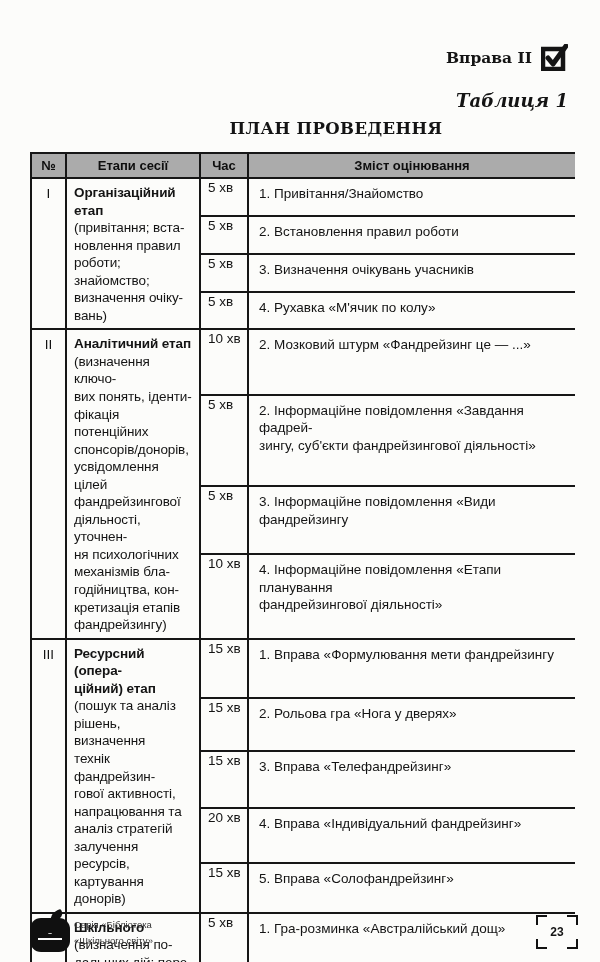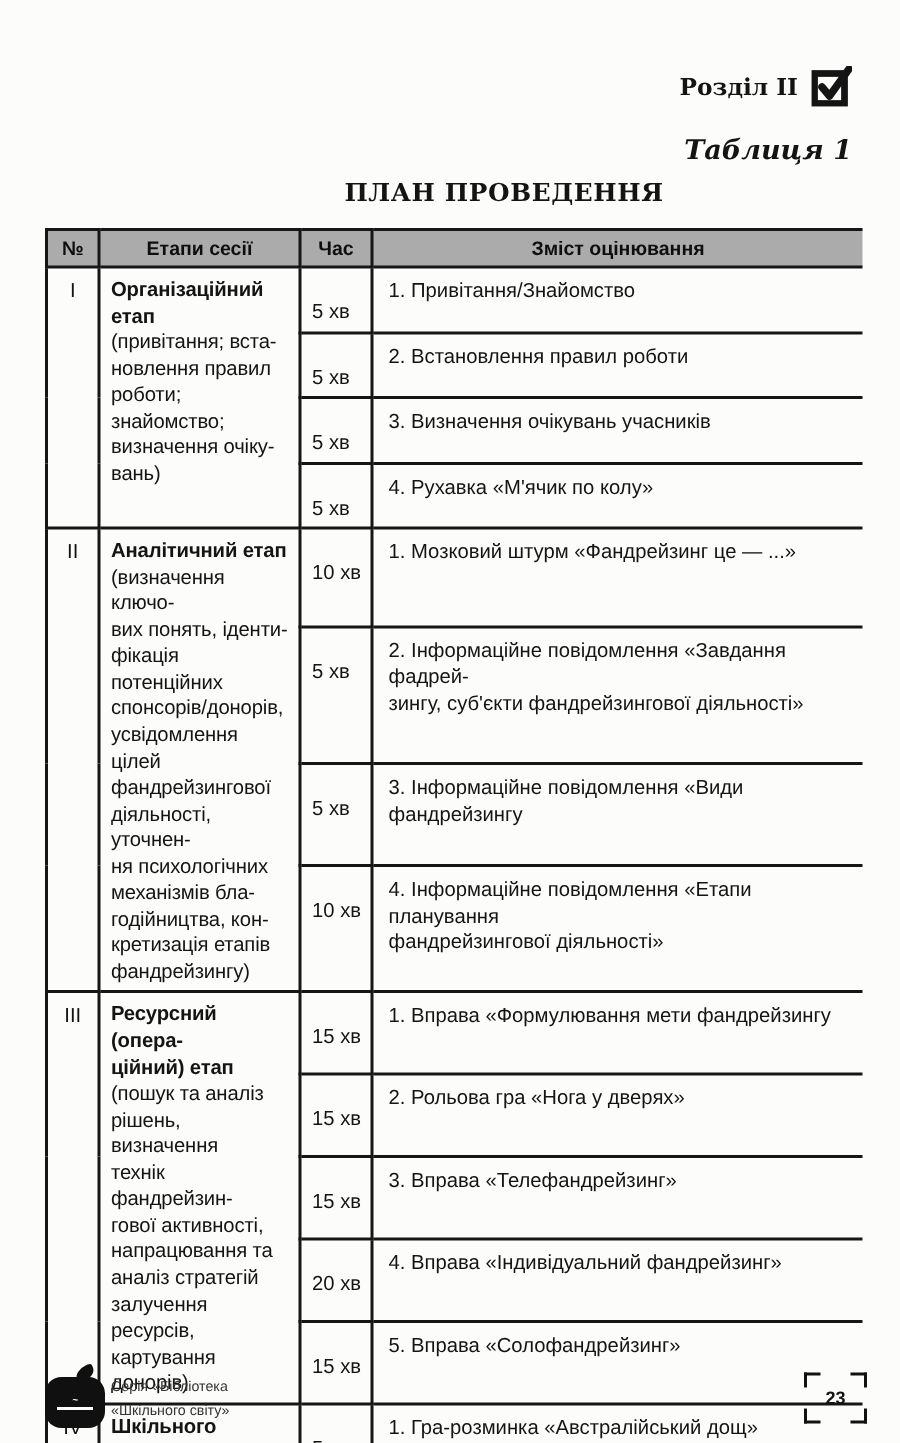--- a/index.html
+++ b/index.html
@@ -37,21 +37,21 @@
   }
   table.plan td{
     border:2px solid #161616;
     vertical-align:top;
     font-size:13.5px;line-height:1.3;
   }
   td.num{text-align:center;padding-top:6px;font-size:14px;}
   td.stage{padding:5px 5px 4px 7px;font-size:13px;letter-spacing:-0.1px;}
   .stage-title{font-weight:bold;white-space:pre-line;}
   .stage-desc{white-space:pre-line;}
-  td.time{padding:20px 3px 4px 7px;white-space:nowrap;}
+  td.time{padding:0 3px 4px 7px;white-space:nowrap;}
   td.content{padding:6px 6px 4px 10px;white-space:pre-line;}
   .no-right{border-right:none !important;}
   .no-bottom{border-bottom:none !important;}
   
   .footer-logo{position:absolute;left:30px;top:911px;width:44px;height:44px;}
   .logo-leaf{
     position:absolute;top:0;left:20px;width:13px;height:9px;background:#101010;
     border-radius:80% 20% 70% 30%;transform:rotate(-24deg);
   }
   .logo-body{
@@ -78,21 +78,21 @@
   .c-tr{right:0;top:0;border-right:2.5px solid #111;border-top:2.5px solid #111;}
   .c-bl{left:0;bottom:0;border-left:2.5px solid #111;border-bottom:2.5px solid #111;}
   .c-br{right:0;bottom:0;border-right:2.5px solid #111;border-bottom:2.5px solid #111;}
 </style>
 </head>
 <body>
 
 <div class="page">
 
   <div class="chapter">
-    <span>Розділ II</span>
+    <span>Вправа II</span>
     <span>
       <svg width="27" height="27" viewBox="0 0 27 27">
         <rect x="2" y="5" width="20" height="20" fill="#fcfcfa" stroke="#141414" stroke-width="4.5"></rect>
         <path d="M7 14 L12 20 L25 2" fill="none" stroke="#141414" stroke-width="5" stroke-linecap="round" stroke-linejoin="round"></path>
       </svg>
     </span>
   </div>
 
   <div class="table-caption">Таблиця 1</div>
 
@@ -151,21 +151,21 @@
 усвідомлення цілей
 фандрейзингової
 діяльності, уточнен-
 ня психологічних
 механізмів бла-
 годійництва, кон-
 кретизація етапів
 фандрейзингу)</div>
       </td>
       <td class="time">10 хв</td>
-      <td class="content no-right">1. Мозковий штурм «Фандрейзинг це — ...»</td>
+      <td class="content no-right">2. Мозковий штурм «Фандрейзинг це — ...»</td>
     </tr>
     <tr style="height:70px">
       <td class="time">5 хв</td>
       <td class="content no-right">2. Інформаційне повідомлення «Завдання фадрей-
 зингу, суб'єкти фандрейзингової діяльності»</td>
     </tr>
     <tr style="height:52px">
       <td class="time">5 хв</td>
       <td class="content no-right">3. Інформаційне повідомлення «Види фандрейзингу</td>
     </tr>

